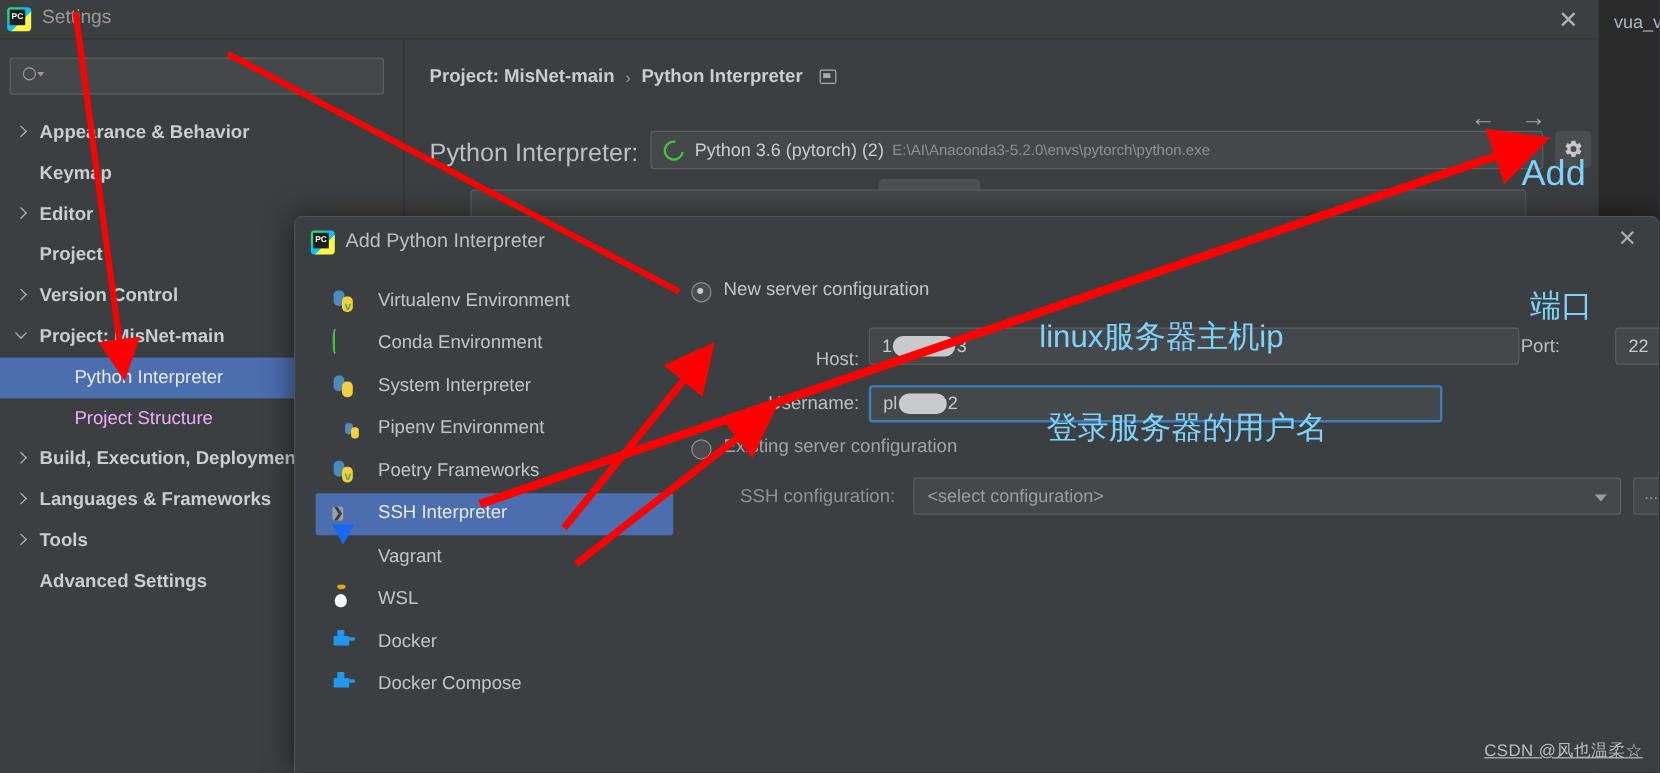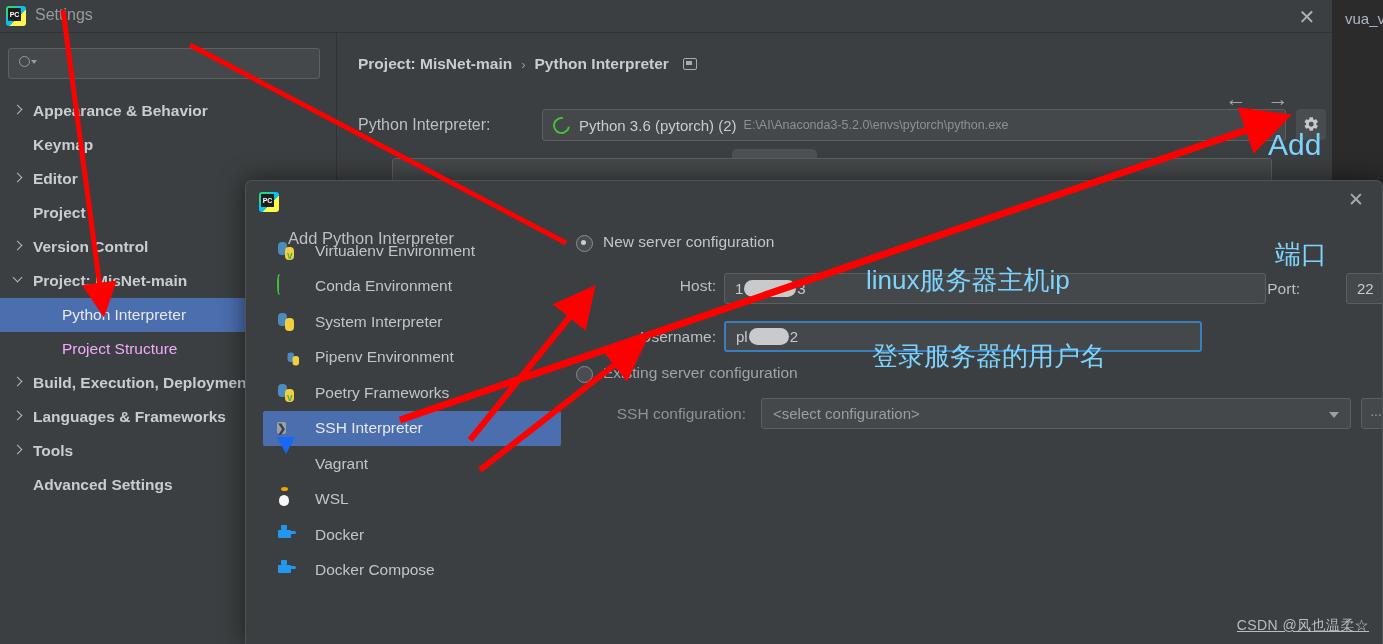--- a/index.html
+++ b/index.html
@@ -170,21 +170,21 @@
   }
   .nav-back { right: 82px; }
   .nav-fwd { right: 40px; }
 
   .interp-row {
     position: absolute; left: 21px; top: 76px;
     width: 965px; height: 34px;
   }
   .interp-label {
     position: absolute; left: 0; top: 7px;
-    font-size: 16px; color: #bcbfc4;
+    font-size: 21px; color: #bcbfc4;
   }
   .interp-combo {
     position: absolute; left: 184px; top: 0;
     width: 744px; height: 32px;
     background: #45484a;
     border: 1px solid #5c5f61;
     border-radius: 3px;
     display: flex; align-items: center;
     padding-left: 10px;
     cursor: pointer;
@@ -244,21 +244,21 @@
   .dlg-logo::after {
     content: "PC";
     position: absolute; left: 2px; top: 2px;
     width: 13px; height: 13px;
     background: #1d1d1d;
     color: #fff; font-size: 7px; line-height: 13px;
     text-align: center; font-weight: bold;
   }
   .dlg-title {
     position: absolute; left: 42px; top: 11px;
-    font-size: 16.5px; color: #bcbfc4; margin-top: 37px;
+    font-size: 16.5px; color: #bcbfc4;
   }
   .dlg-close {
     position: absolute; right: 13px; top: 6px;
     width: 26px; height: 26px;
     color: #a8abaf; font-size: 19px;
     line-height: 26px; text-align: center;
     cursor: pointer;
   }
 
   .env-list { position: absolute; left: 17px; top: 52px; width: 298px; }
@@ -600,21 +600,21 @@
           <span class="env-icon"><span class="docker-ic"><span class="top"></span><span class="body"></span><span class="fin"></span></span></span>
           <span class="env-label">Docker Compose</span>
         </div>
       </div>
 
     <div class="dlg-right">
 
       <div class="radio checked" style="left:0; top:2px;"></div>
       <div class="radio-lbl" style="left:27px; top:0;">New server configuration</div>
 
-      <div class="field-lbl" style="left:20px; top:44px; width:120px;">Host:</div>
+      <div class="field-lbl" style="left:20px; top:58px; width:120px;">Host:</div>
       <div class="txt-field" style="left:148px; top:40px; width:542px;">
         <span>1</span>
         <span class="redact" style="width:52px;"></span>
         <span>3</span>
       </div>
       <div class="field-lbl" style="left:664px; top:47px; width:60px;">Port:</div>
       <div class="txt-field" style="left:770px; top:40px; width:110px;">
         <span>22</span>
       </div>
 

